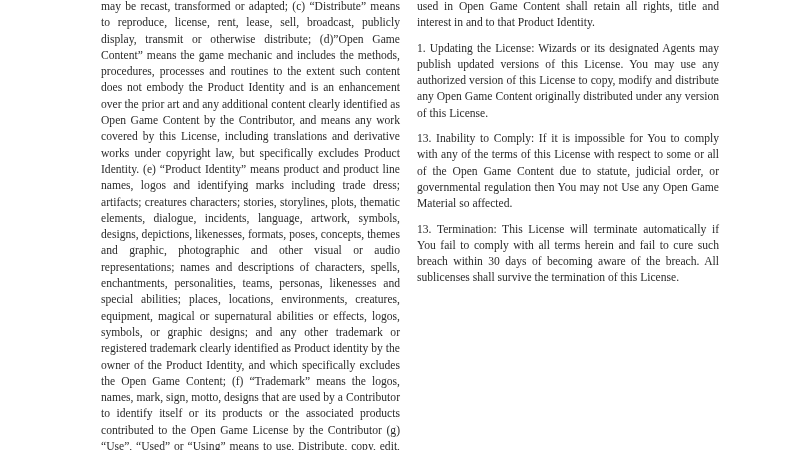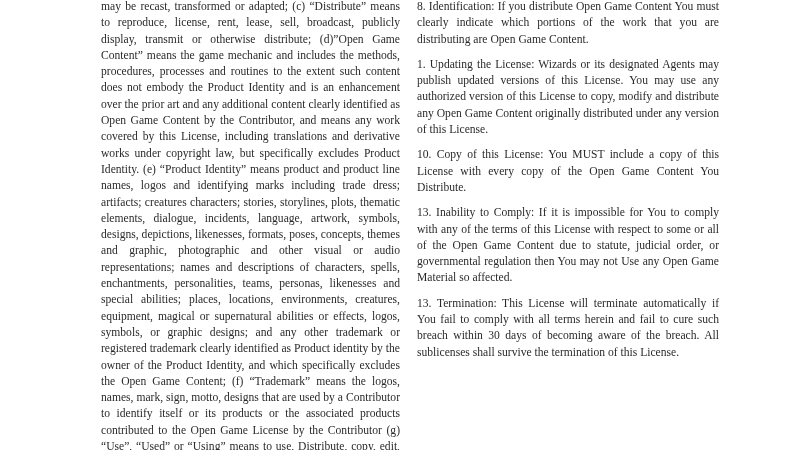--- a/index.html
+++ b/index.html
@@ -26,20 +26,19 @@
 </head>
 <body>
 
 <div class="page">
   <div class="col col-left">
     <p>may be recast, transformed or adapted; (c) “Distribute” means to reproduce, license, rent, lease, sell, broadcast, publicly display, transmit or otherwise distribute; (d)”Open Game Content” means the game mechanic and includes the methods, procedures, processes and routines to the extent such content does not embody the Product Identity and is an enhancement over the prior art and any additional content clearly identified as Open Game Content by the Contributor, and means any work covered by this License, including translations and derivative works under copyright law, but specifically excludes Product Identity. (e) “Product Identity” means product and product line names, logos and identifying marks including trade dress; artifacts; creatures characters; stories, storylines, plots, thematic elements, dialogue, incidents, language, artwork, symbols, designs, depictions, likenesses, formats, poses, concepts, themes and graphic, photographic and other visual or audio representations; names and descriptions of characters, spells, enchantments, personalities, teams, personas, likenesses and special abilities; places, locations, environments, creatures, equipment, magical or supernatural abilities or effects, logos, symbols, or graphic designs; and any other trademark or registered trademark clearly identified as Product identity by the owner of the Product Identity, and which specifically excludes the Open Game Content; (f) “Trademark” means the logos, names, mark, sign, motto, designs that are used by a Contributor to identify itself or its products or the associated products contributed to the Open Game License by the Contributor (g) “Use”, “Used” or “Using” means to use, Distribute, copy, edit, format, modify, translate and otherwise create Derivative Material of Open Game Content. (h) “You” or “Your” means the licensee in terms of this agreement.</p>
 
   </div>
 
   <div class="col col-right">
-    <p>8. Identification: If you distribute Open Game Content You must clearly indicate which portions of the work that you are distributing are Open Game Content.</p>
+    <p>used in Open Game Content shall retain all rights, title and interest in and to that Product Identity.</p>
     <p>1. Updating the License: Wizards or its designated Agents may publish updated versions of this License. You may use any authorized version of this License to copy, modify and distribute any Open Game Content originally distributed under any version of this License.</p>
-    <p>10. Copy of this License: You MUST include a copy of this License with every copy of the Open Game Content You Distribute.</p>
     <p>13. Inability to Comply: If it is impossible for You to comply with any of the terms of this License with respect to some or all of the Open Game Content due to statute, judicial order, or governmental regulation then You may not Use any Open Game Material so affected.</p>
     <p>13. Termination: This License will terminate automatically if You fail to comply with all terms herein and fail to cure such breach within 30 days of becoming aware of the breach. All sublicenses shall survive the termination of this License.</p>
 
   </div>
 </div>
 
 </body></html>

